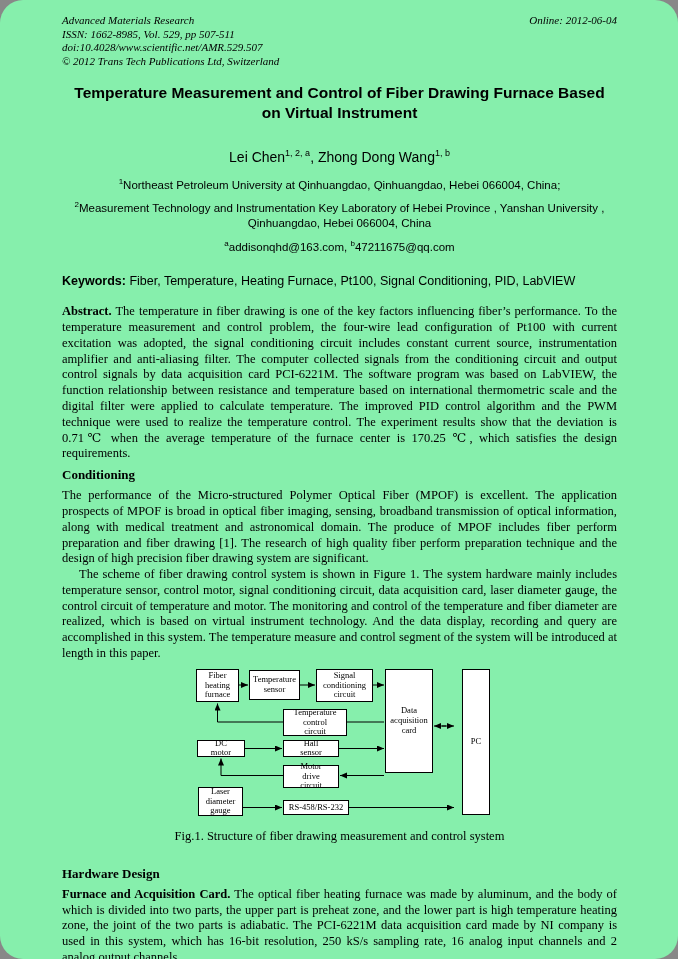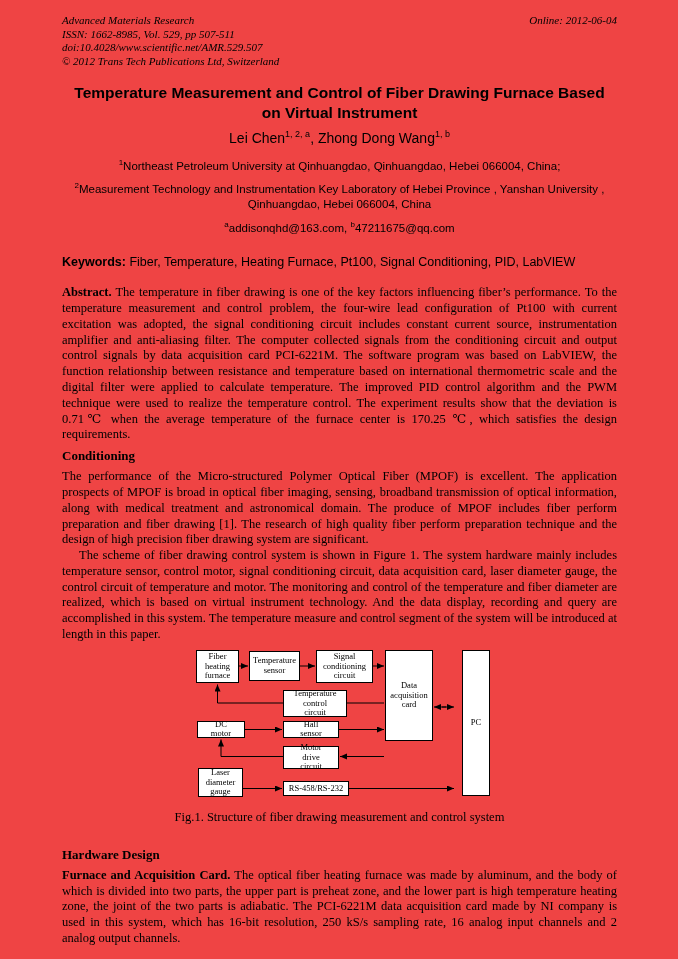--- a/index.html
+++ b/index.html
@@ -1,34 +1,35 @@
 <!DOCTYPE html>
 <html><head>
 <meta charset="utf-8">
 <style>
   html,body{margin:0;padding:0;background:#888;}
   .page{
     position:relative;
     width:678px;height:959px;
-    background:#ef4444;color:#000;
+    background:#86efac;color:#000;
     box-sizing:border-box;
     padding:14px 61px 0 62px;
     overflow:hidden;
     font-family:"Liberation Serif","DejaVu Serif",serif;
+    border-radius:23px;
   }
   
   .hdr{display:flex;justify-content:space-between;align-items:flex-start;
        font-style:italic;font-size:11px;line-height:13.5px;}
   .hdr-left div{white-space:nowrap;}
   
   h1.title{font-family:"Liberation Sans","DejaVu Sans",sans-serif;
     font-size:15.5px;line-height:20px;font-weight:bold;text-align:center;
     margin:15px 6px 0 6px;}
   .authors{font-family:"Liberation Sans","DejaVu Sans",sans-serif;
-    font-size:14px;line-height:18px;text-align:center;margin-top:2px;}
+    font-size:14px;line-height:18px;text-align:center;margin-top:21px;}
   .authors sup{font-size:9px;}
   .affil{font-family:"Liberation Sans","DejaVu Sans",sans-serif;
     font-size:11.5px;line-height:15px;text-align:center;margin:5px 8px 0 8px;}
   .affil sup{font-size:8px;}
   .affil.first{margin-top:8px;}
   
   .kw{font-family:"Liberation Sans","DejaVu Sans",sans-serif;
     font-size:12.5px;line-height:16px;margin:18px 0 0 0;}
   
   .bp{font-size:12.5px;line-height:15.8px;text-align:justify;margin:15px 0 0 0;}
@@ -40,21 +41,21 @@
   figure.fig{margin:4px 0 0 0;padding:0;}
   .diagram{position:relative;width:292px;height:160px;margin-left:132px;
     font-size:8.5px;line-height:9.6px;}
   .diagram svg{position:absolute;left:0;top:0;}
   .dbox{position:absolute;box-sizing:border-box;border:1px solid #000;
     background:#fff;display:flex;align-items:center;justify-content:center;
     text-align:center;padding:0 11px;}
   .b1{left:2px;top:3px;width:43px;height:33px;}
   .b2{left:55px;top:4px;width:51px;height:30px;}
   .b3{left:122px;top:3px;width:57px;height:33px;}
-  .b4{left:191px;top:3px;width:48px;height:91px;}
+  .b4{left:191px;top:3px;width:48px;height:104px;}
   .b5{left:268px;top:3px;width:28px;height:146px;}
   .b6{left:89px;top:43px;width:64px;height:27px;}
   .b7{left:3px;top:74px;width:48px;height:17px;}
   .b8{left:89px;top:74px;width:56px;height:17px;}
   .b9{left:89px;top:99px;width:56px;height:23px;}
   .b10{left:4px;top:121px;width:45px;height:29px;}
   .b11{left:89px;top:134px;width:66px;height:15px;white-space:nowrap;}
   figcaption{font-size:12.5px;line-height:16px;text-align:center;margin-top:2px;}
 </style>
 </head>

